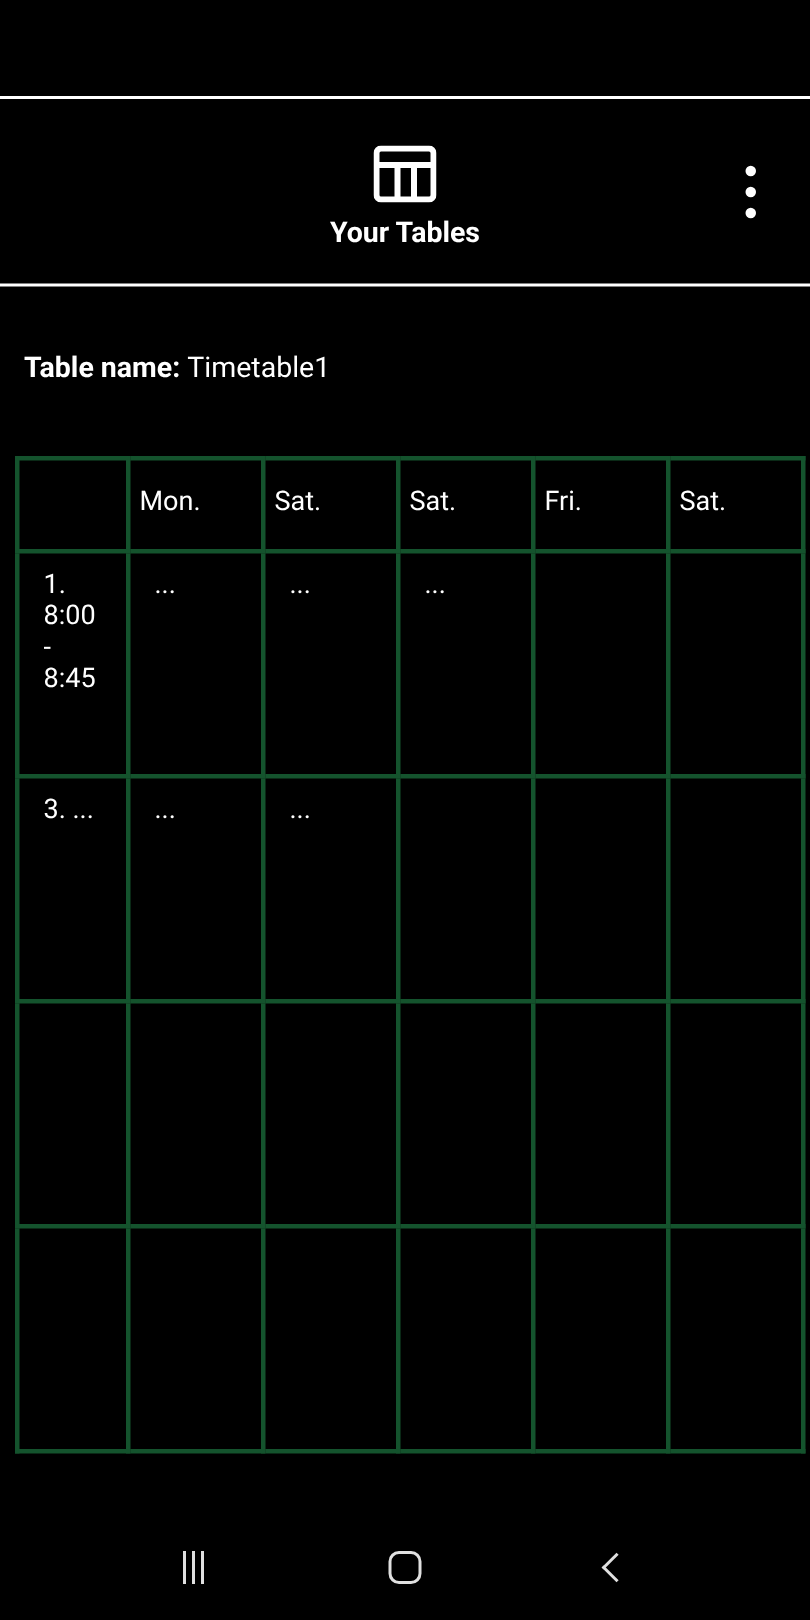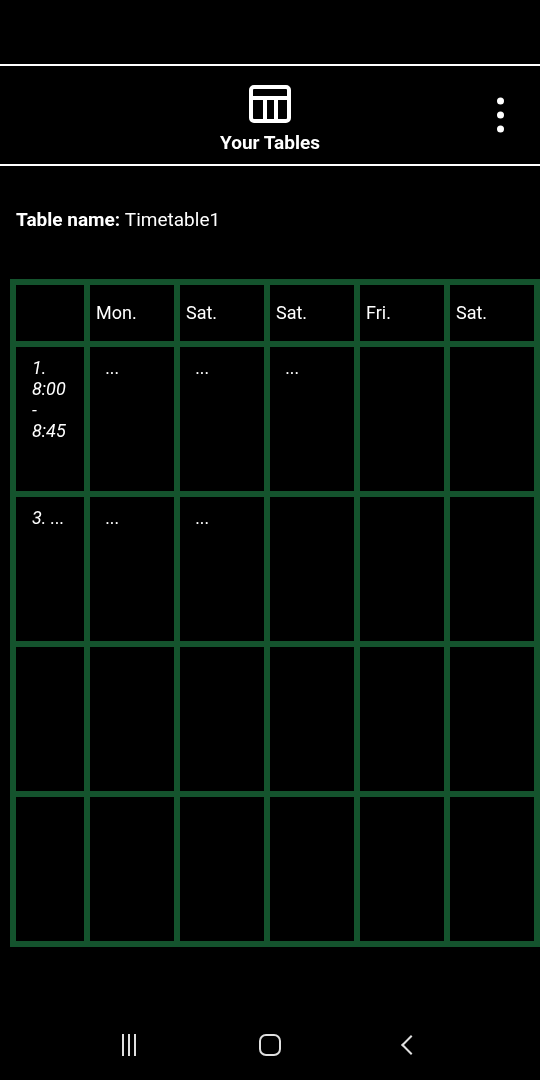--- a/index.html
+++ b/index.html
@@ -16,21 +16,21 @@
       overflow: hidden;
       position: relative;
     }
     .status-bar {
       height: 64px;
       width: 100%;
     }
     .header {
       border-top: 2px solid #fff;
       border-bottom: 2px solid #fff;
-      height: 102px;
+      height: 127px;
       position: relative;
       display: flex;
       flex-direction: column;
       align-items: center;
       justify-content: center;
       padding-top: 8px;
     }
     .header-icon {
       margin-bottom: 4px;
     }
@@ -70,35 +70,34 @@
       margin-top: 48px;
       padding: 0 10px;
     }
     .timetable {
       width: 100%;
       border-collapse: collapse;
       table-layout: fixed;
     }
     .timetable th,
     .timetable td {
-      border: 6px solid #14532d;
+      border: 3px solid #14532d;
       text-align: left;
       vertical-align: top;
       font-weight: normal;
       font-size: 18px;
       color: #fff;
     }
     .timetable th {
       padding: 17px 6px;
       height: 62px;
     }
     .timetable td {
       padding: 10px 16px;
       height: 150px;
-      font-style: italic;
     }
     .col-time {
       width: 74px;
     }
     .col-day {
       width: 90px;
     }
     .nav-bar {
       position: absolute;
       bottom: 0;

